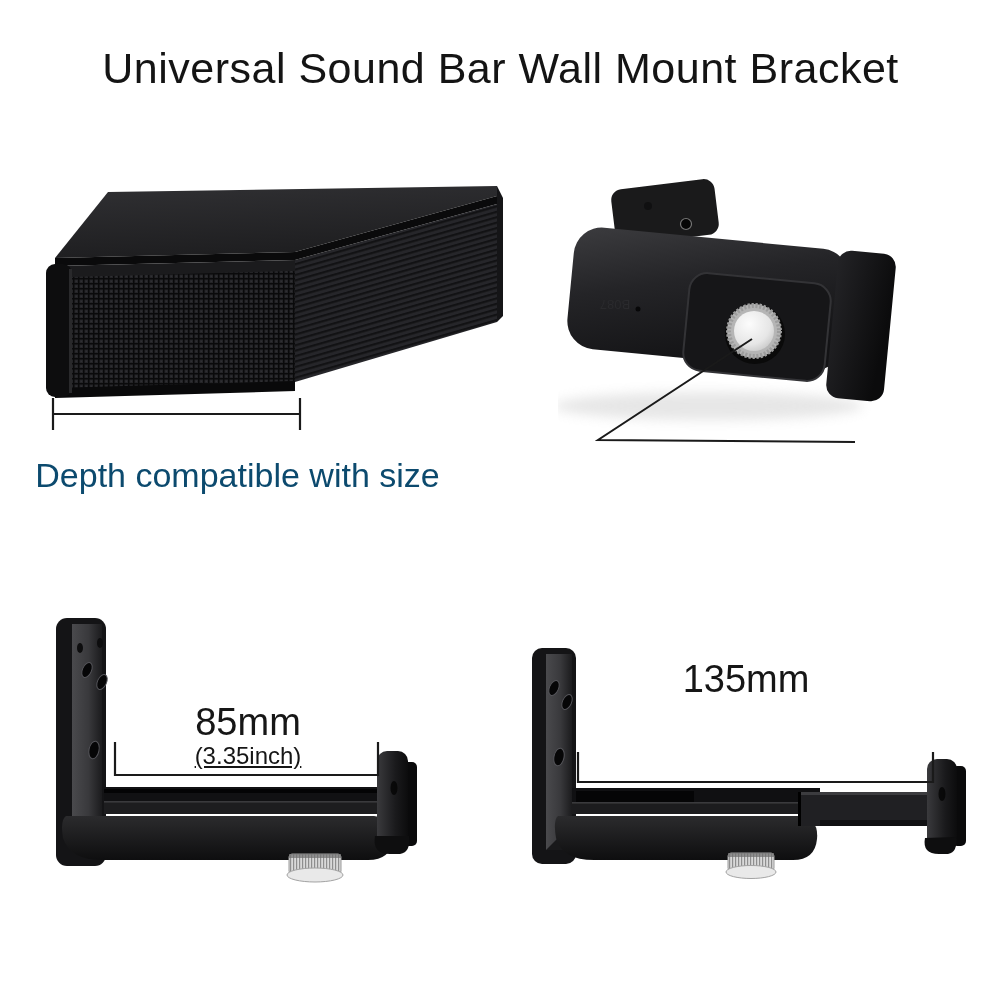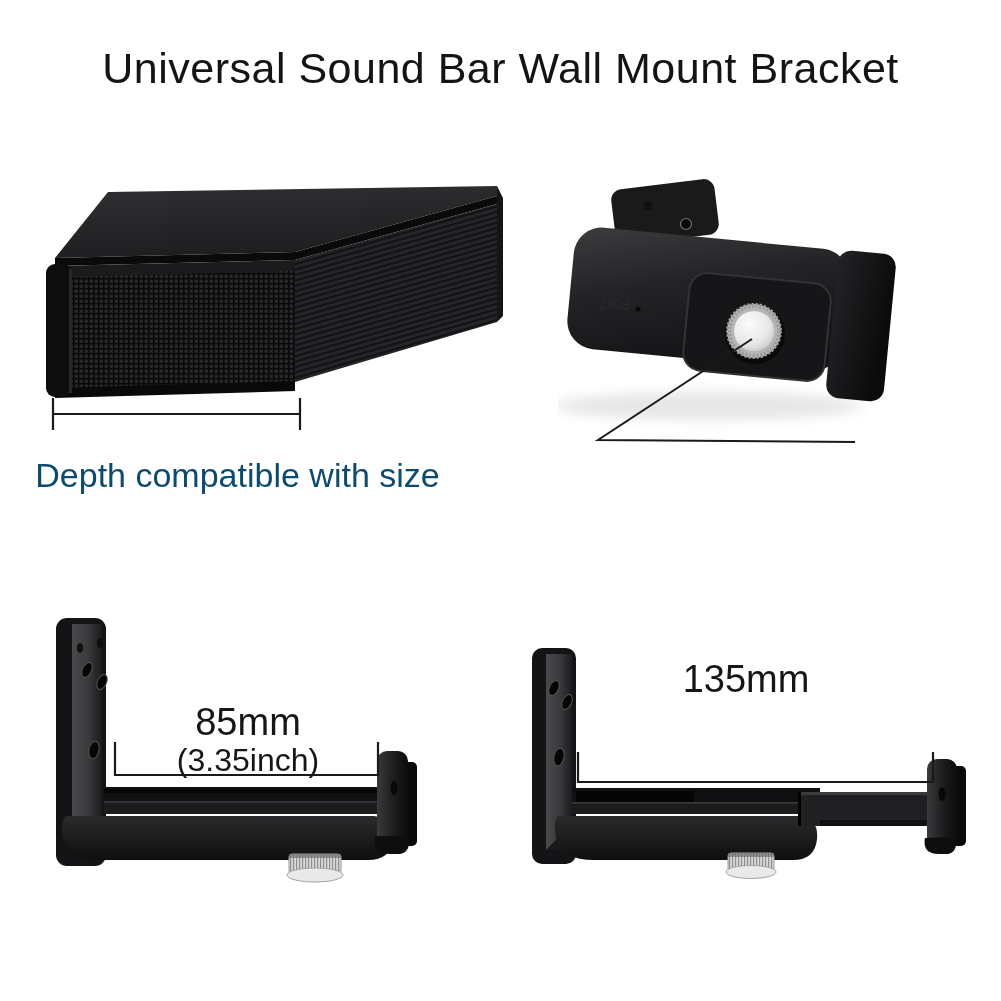--- a/index.html
+++ b/index.html
@@ -14,21 +14,21 @@
   }
   .caption{
     font-size:34px;line-height:29px;text-align:center;color:#0c4a6e;
   }
   .caption-left{top:461px;left:15px;width:445px;}
   .caption-right{top:461px;left:528px;width:400px;}
   .dim-label{
     text-align:center;color:#161616;line-height:1.08;
   }
   .dim-label .mm{font-size:38px;}
-  .dim-label .inch{font-size:32px;}
+  .dim-label .inch{font-size:24px;text-decoration:underline;}
   .dim-85{top:702px;left:130px;width:236px;}
   .dim-135{top:659px;left:628px;width:236px;}
   svg{display:block;}
 </style>
 </head>
 <body>
 
 <div class="canvas">
 
   <div class="abs page-title">Universal Sound Bar Wall Mount Bracket</div>

